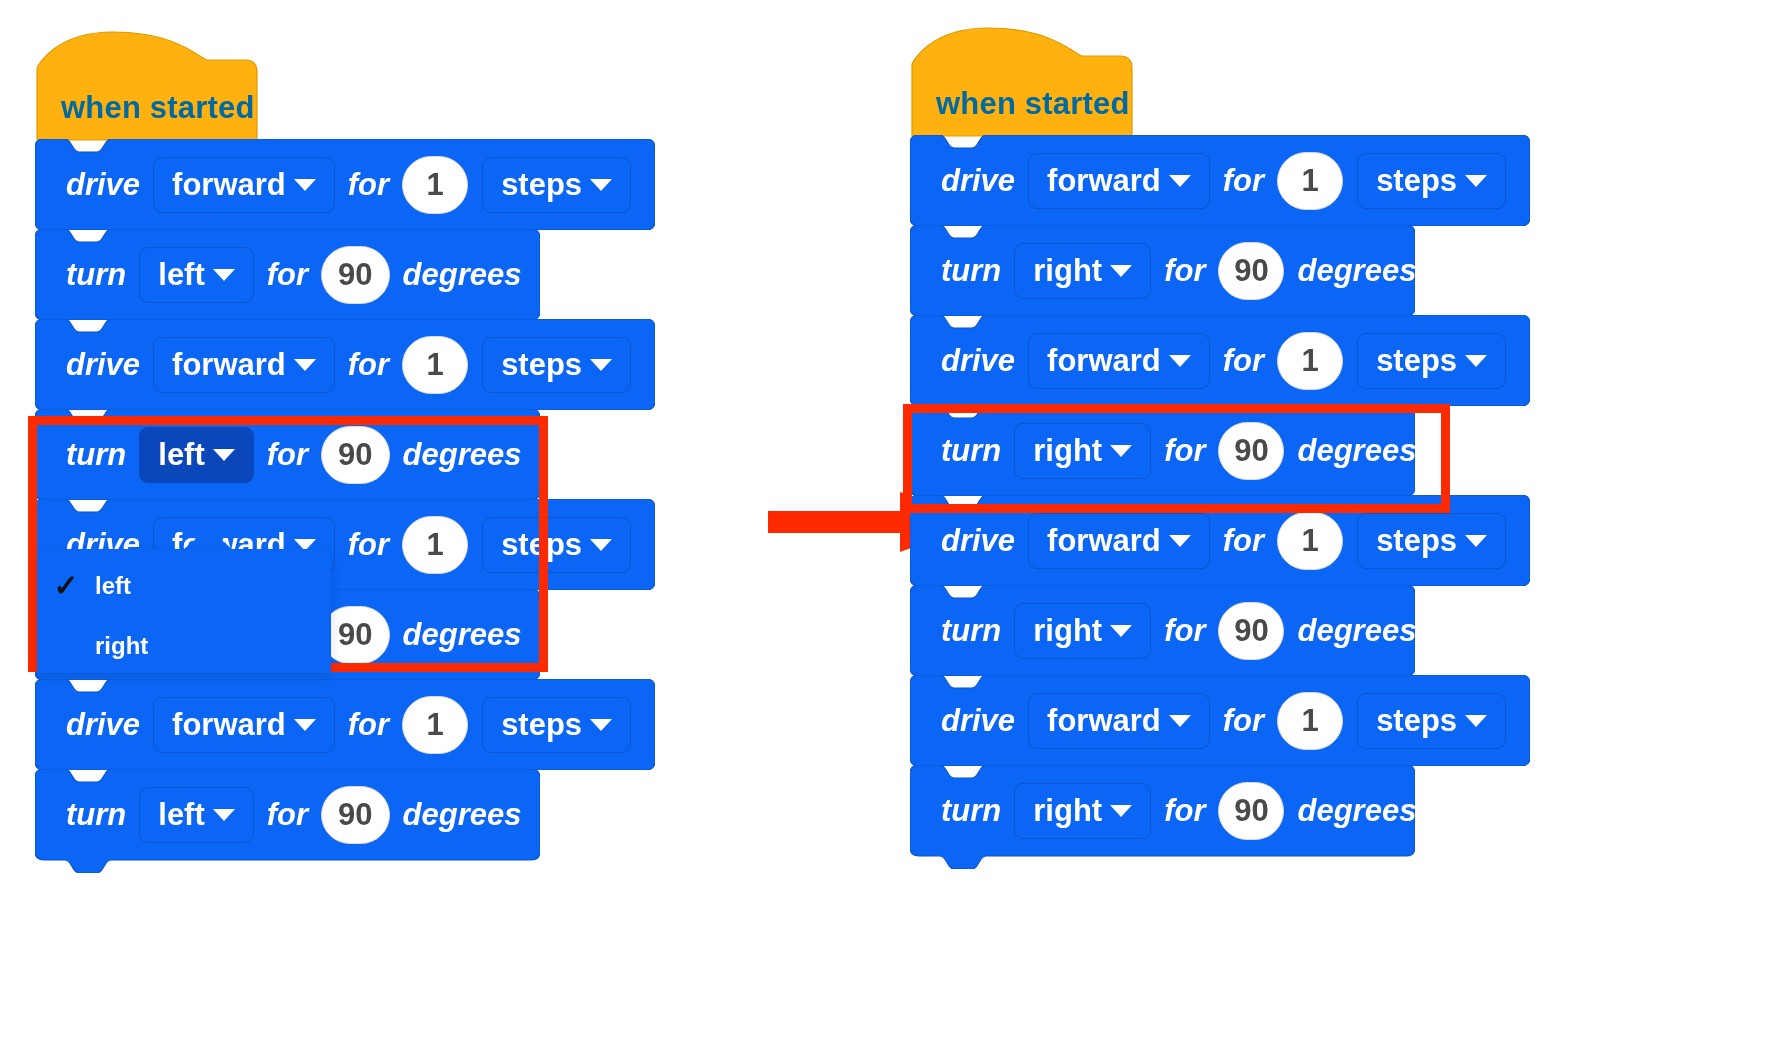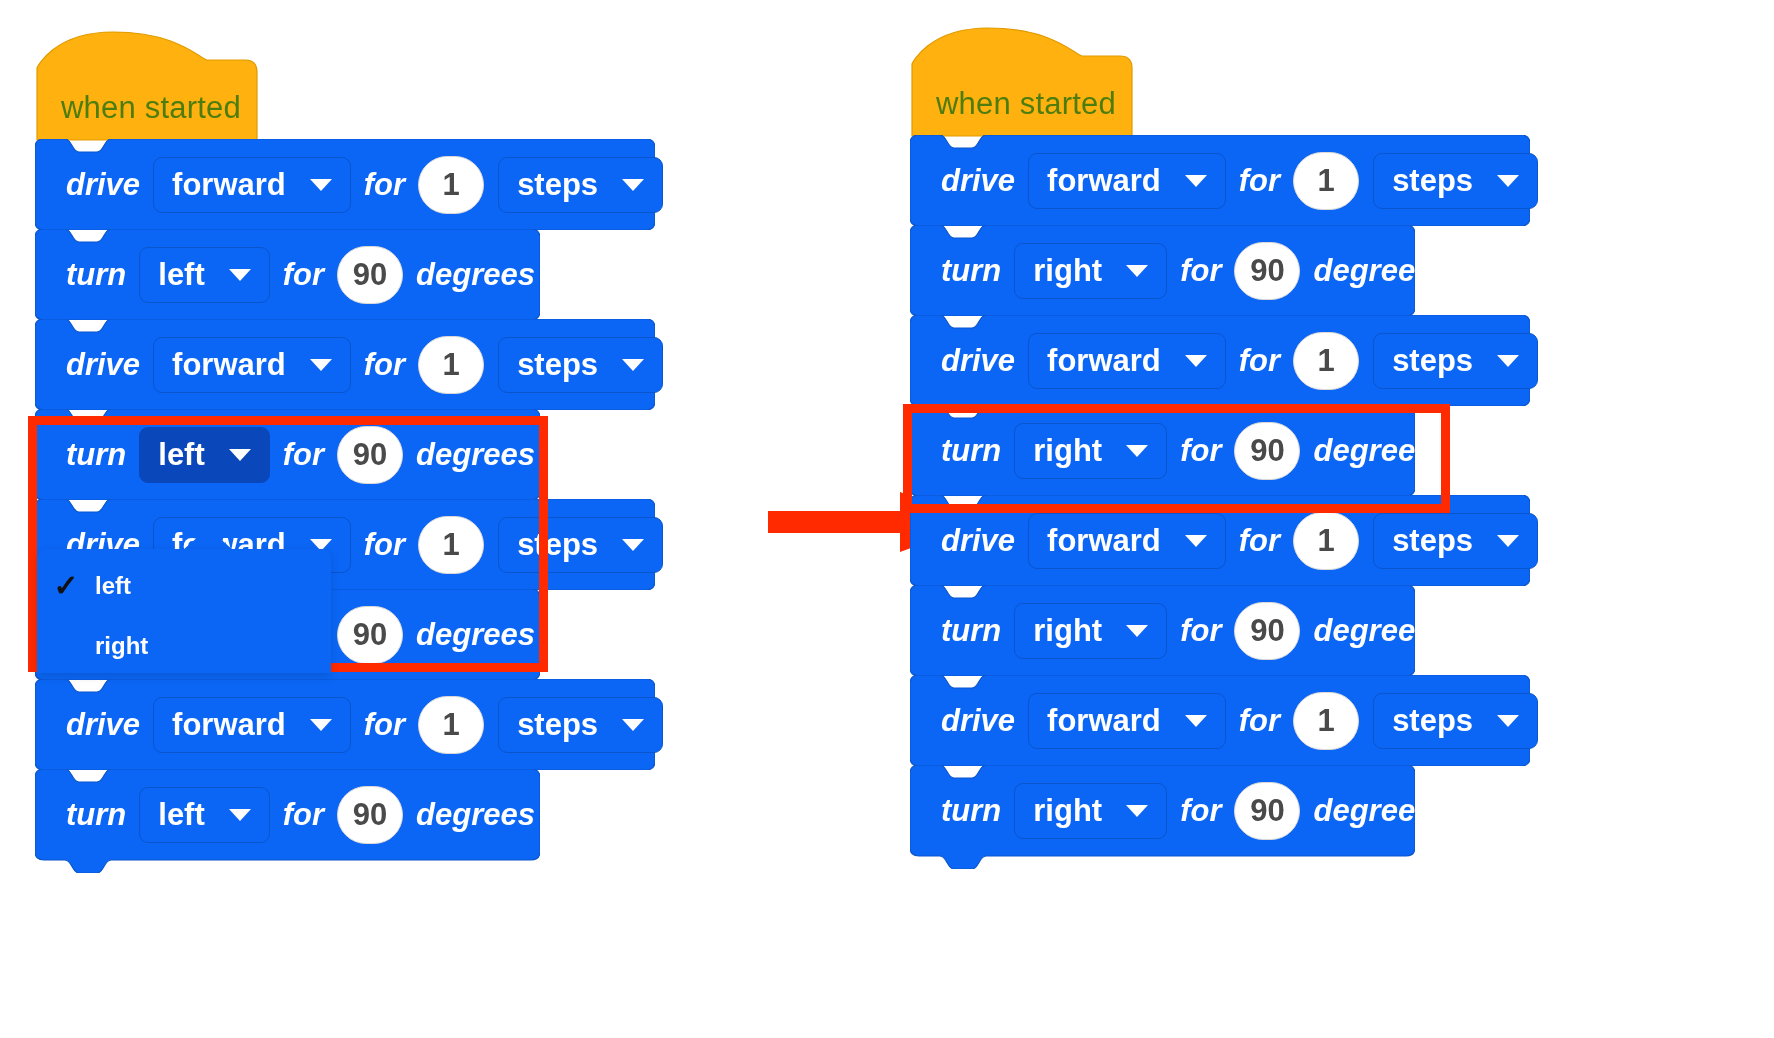--- a/index.html
+++ b/index.html
@@ -22,21 +22,21 @@
   .hat{
     position:relative;
     width:230px;height:115px;
     margin-bottom:-4px;
   }
   .hat .hat-shape{
     position:absolute;left:0;top:0;width:230px;height:115px;
   }
   .hat .hat-label{
     position:absolute;left:26px;top:62px;
-    font-size:31px;font-weight:normal;color:#4d7c0f;
+    font-size:31px;font-weight:bold;color:#0369a1;
     letter-spacing:.2px;white-space:nowrap;
   }
 
   
   .cblock{
     position:relative;
     height:91px;
     margin-top:-1px;
   }
   .cblock .blk-shape{position:absolute;left:0;top:0;}
@@ -50,21 +50,21 @@
   .kw{
     font-size:31px;font-weight:bold;color:#ffffff;
     white-space:nowrap;
     padding:0 13px;
     line-height:1;
     font-style:italic;
   }
   
   .field{
     display:inline-flex;align-items:center;justify-content:center;
-    gap:24px;
+    gap:8px;
     height:56px;
     padding:0 18px;
     border:1.5px solid #0a55cc;
     border-radius:9px;
     background:#0b66f5;
     box-sizing:border-box;
     white-space:nowrap;
   }
   .field.active{
     background:#0a47ba;

